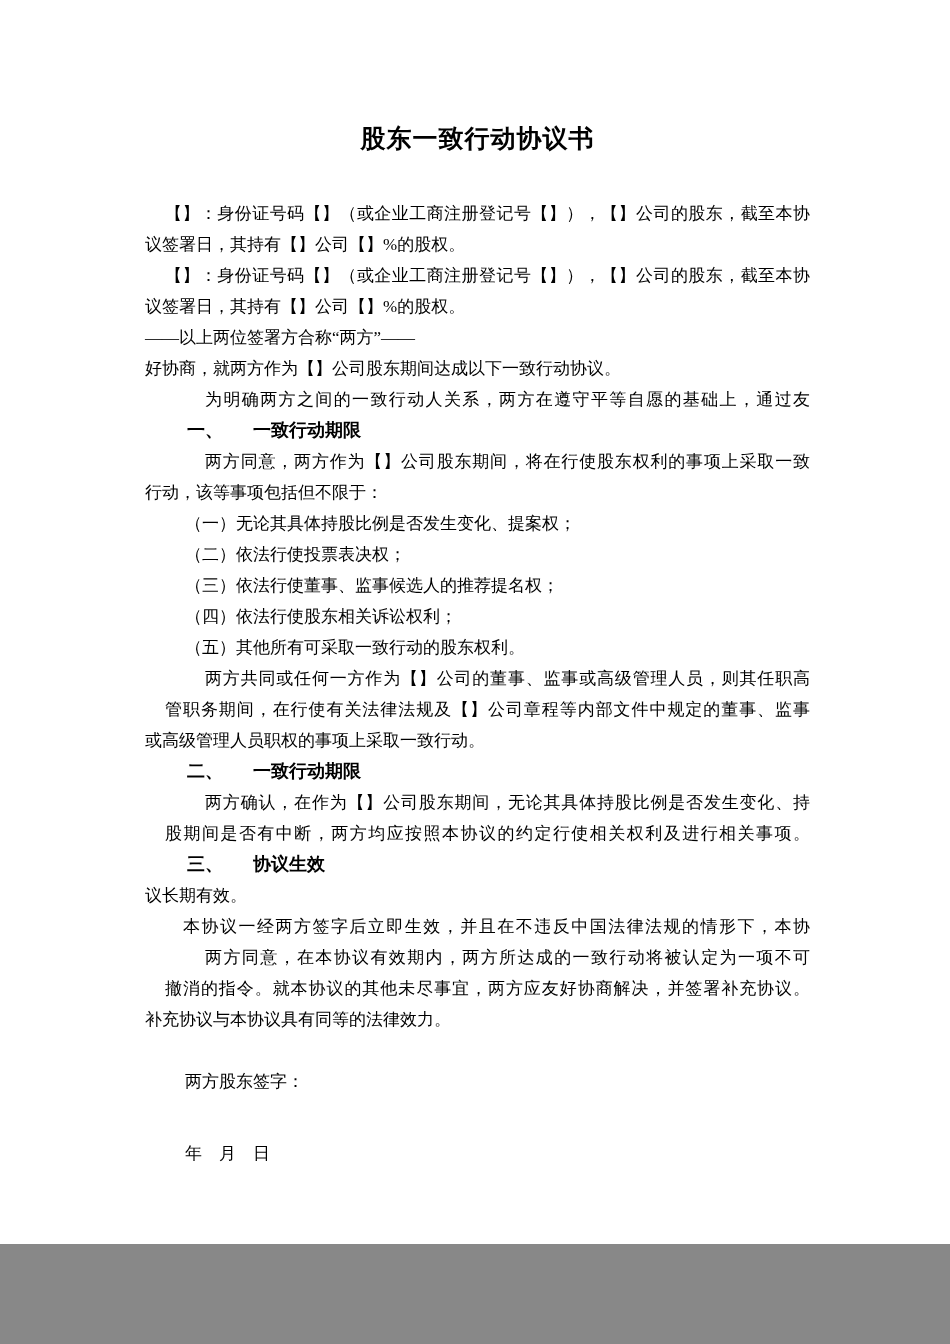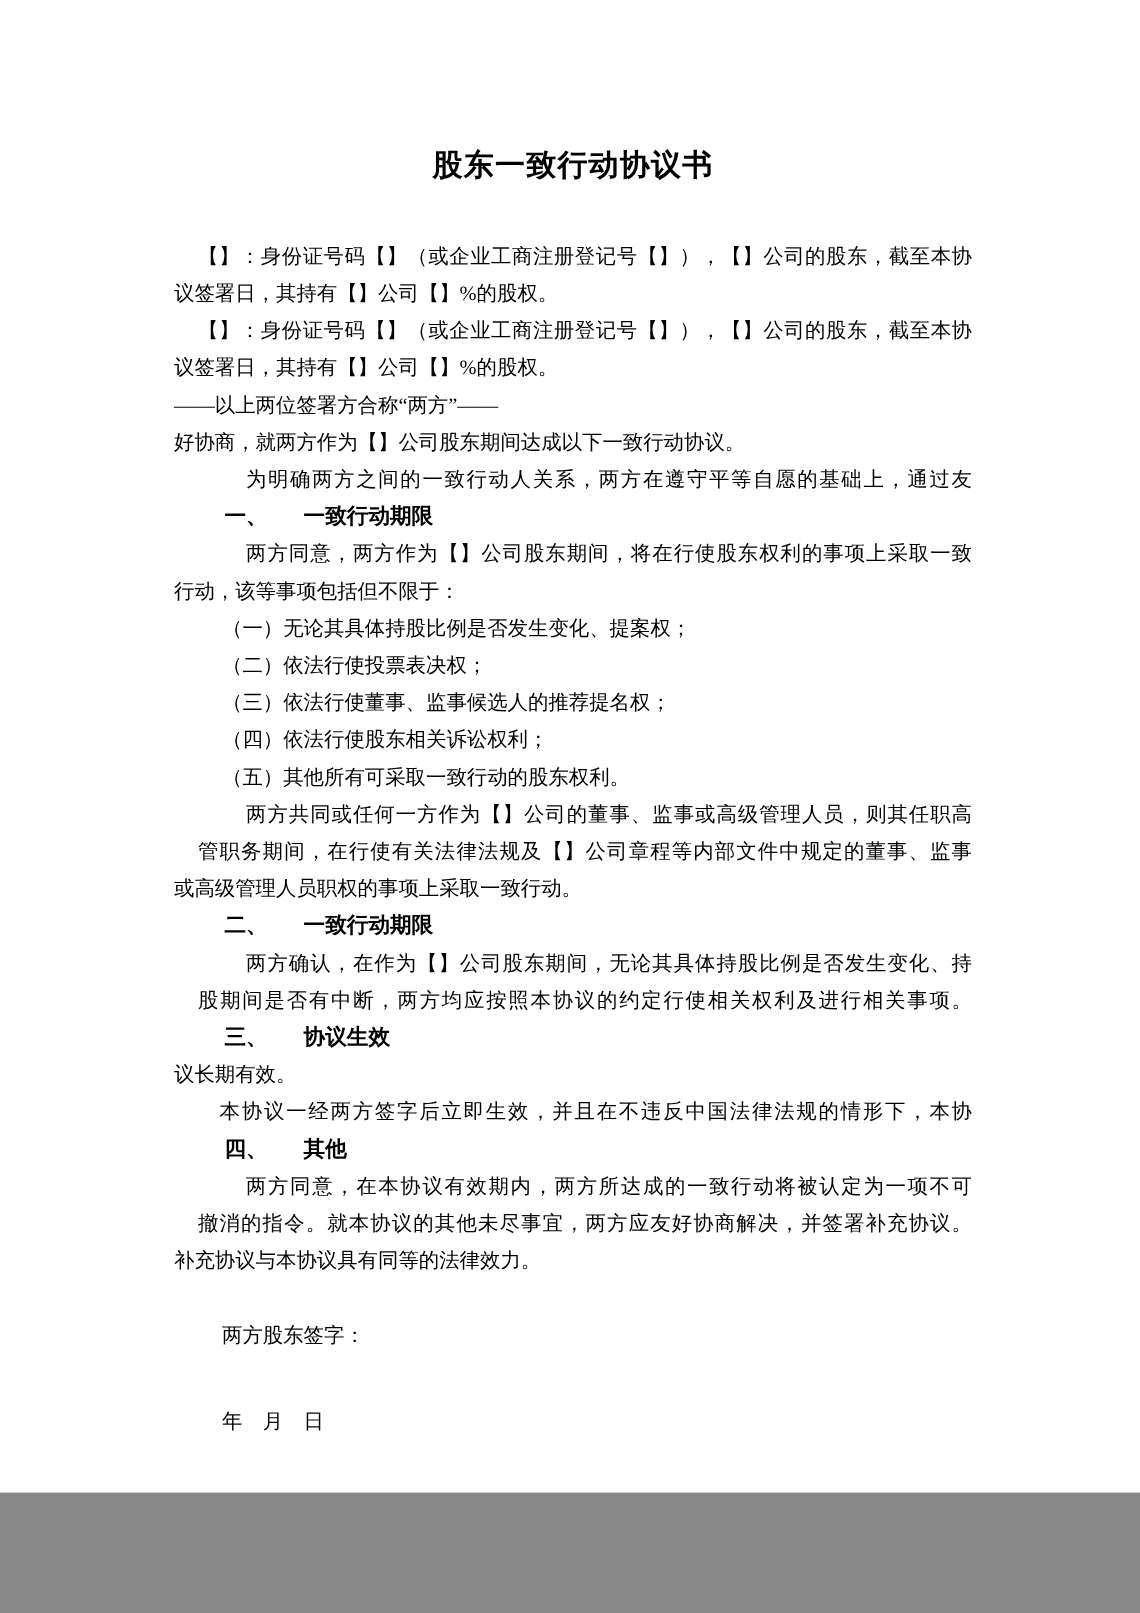--- a/index.html
+++ b/index.html
@@ -90,21 +90,20 @@
         <div class="line indent2">（五）其他所有可采取一致行动的股东权利。</div>
         <div class="line indent2 j">两方共同或任何一方作为【】公司的董事、监事或高级管理人员，则其任职高</div>
         <div class="line flush j">管职务期间，在行使有关法律法规及【】公司章程等内部文件中规定的董事、监事</div>
         <div class="line flush">或高级管理人员职权的事项上采取一致行动。</div>
         <div class="line heading"><span class="hnum">二、</span><span class="hlabel">一致行动期限</span></div>
         <div class="line indent2 j">两方确认，在作为【】公司股东期间，无论其具体持股比例是否发生变化、持</div>
         <div class="line flush j">股期间是否有中断，两方均应按照本协议的约定行使相关权利及进行相关事项。</div>
         <div class="line heading"><span class="hnum">三、</span><span class="hlabel">协议生效</span></div>
         <div class="line flush">议长期有效。</div>
         <div class="line indent1 j">本协议一经两方签字后立即生效，并且在不违反中国法律法规的情形下，本协</div>
-        <div class="line heading"><span class="hnum">四、</span><span class="hlabel">其他</span></div>
         <div class="line indent2 j">两方同意，在本协议有效期内，两方所达成的一致行动将被认定为一项不可</div>
         <div class="line flush j">撤消的指令。就本协议的其他未尽事宜，两方应友好协商解决，并签署补充协议。</div>
         <div class="line flush">补充协议与本协议具有同等的法律效力。</div>
         <div class="line blank"></div>
         <div class="line indent2">两方股东签字：</div>
         <div class="line blank"></div>
         <div class="line indent2 date">年　月　日</div>
       </div>
   </div>
   <div class="page-number">1</div>

